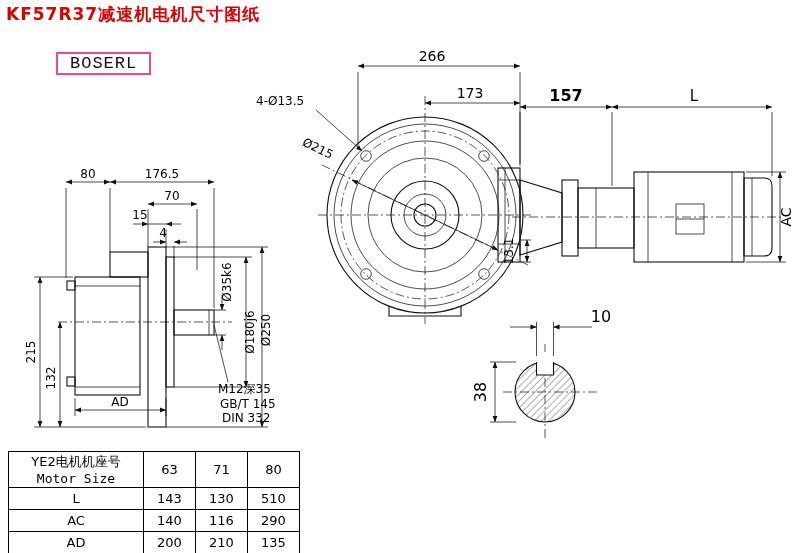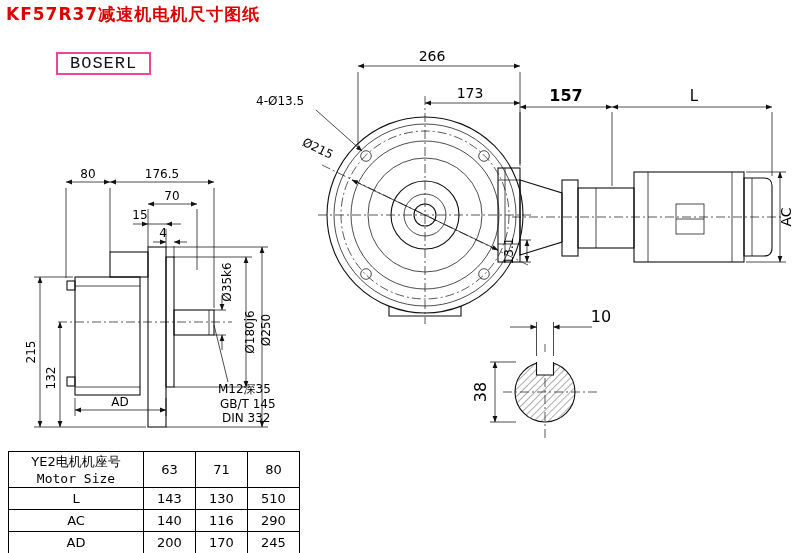--- a/index.html
+++ b/index.html
@@ -263,17 +263,17 @@
   </tr>
   <tr>
     <td class="c1">AC</td>
     <td class="cv">140</td>
     <td class="cv">116</td>
     <td class="cv">290</td>
   </tr>
   <tr>
     <td class="c1">AD</td>
     <td class="cv">200</td>
-    <td class="cv">170</td>
-    <td class="cv">245</td>
+    <td class="cv">210</td>
+    <td class="cv">135</td>
   </tr>
 </tbody>
   </table>
 
 </body></html>

